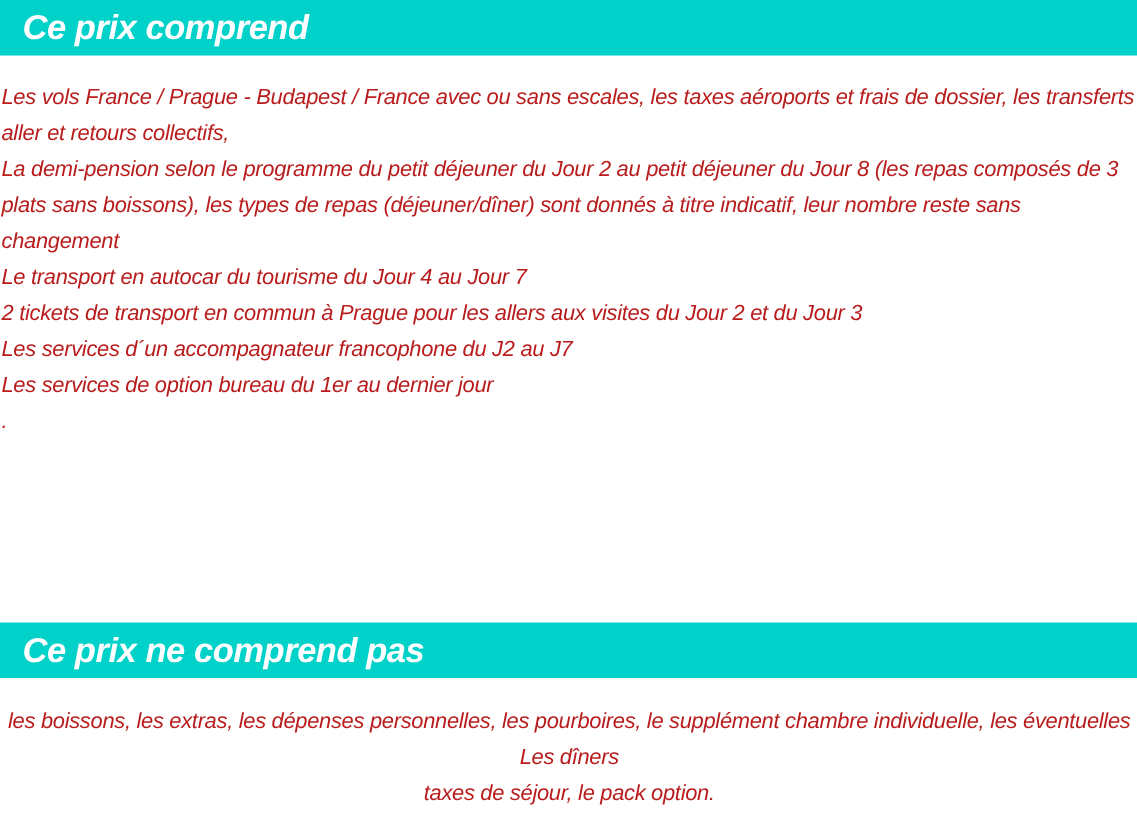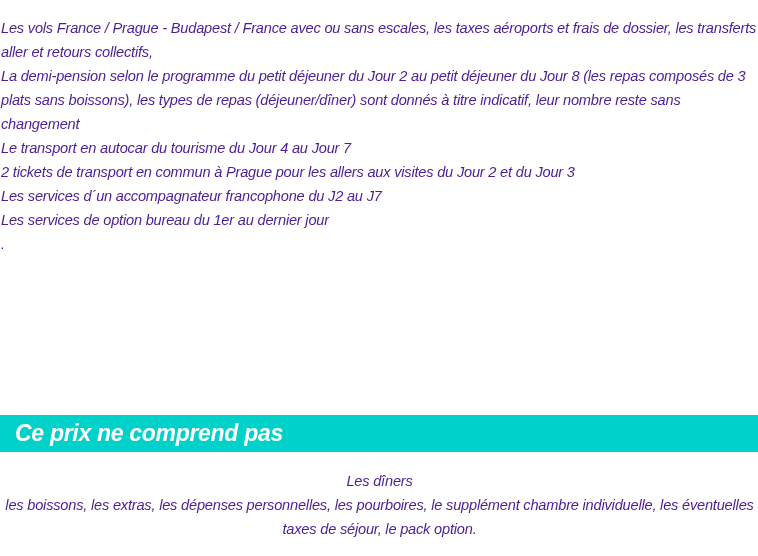--- a/index.html
+++ b/index.html
@@ -24,47 +24,50 @@
       font-weight: bold;
       font-size: 23px;
       letter-spacing: -0.3px;
     }
     .section-body {
       padding: 16px 0 0 1px;
       font-style: italic;
       font-size: 14.6px;
       line-height: 24px;
       letter-spacing: -0.2px;
-      color: #4c1d95;
+      color: #b91c1c;
     }
     .section-body p { margin: 0; }
     #s1 { position: absolute; top: 0; left: 0; }
     #s1 .section-body { height: 345px; }
     #s2 { position: absolute; top: 415px; left: 0; text-align: center; }
     #s2 .section-body { padding-top: 17px; }
   </style>
 </head>
 <body>
 
 <div id="s1">
+  <div class="section-header">
+    <h2>Ce prix comprend</h2>
+  </div>
   <div class="section-body">
     <p>Les vols France / Prague - Budapest / France avec ou sans escales, les taxes aéroports et frais de dossier, les transferts</p>
     <p>aller et retours collectifs,</p>
     <p>La demi-pension selon le programme du petit déjeuner du Jour 2 au petit déjeuner du Jour 8 (les repas composés de 3</p>
     <p>plats sans boissons), les types de repas (déjeuner/dîner) sont donnés à titre indicatif, leur nombre reste sans changement</p>
     <p>Le transport en autocar du tourisme du Jour 4 au Jour 7</p>
     <p>2 tickets de transport en commun à Prague pour les allers aux visites du Jour 2 et du Jour 3</p>
     <p>Les services d´un accompagnateur francophone du J2 au J7</p>
     <p>Les services de option bureau du 1er au dernier jour</p>
     <p>.</p>
   </div>
 </div>
 
 <div id="s2">
   <div class="section-header">
     <h2>Ce prix ne comprend pas</h2>
   </div>
   <div class="section-body">
+    <p>les boissons, les extras, les dépenses personnelles, les pourboires, le supplément chambre individuelle, les éventuelles</p>
     <p>Les dîners</p>
-    <p>les boissons, les extras, les dépenses personnelles, les pourboires, le supplément chambre individuelle, les éventuelles</p>
     <p>taxes de séjour, le pack option.</p>
   </div>
 </div>
 
 </body></html>

